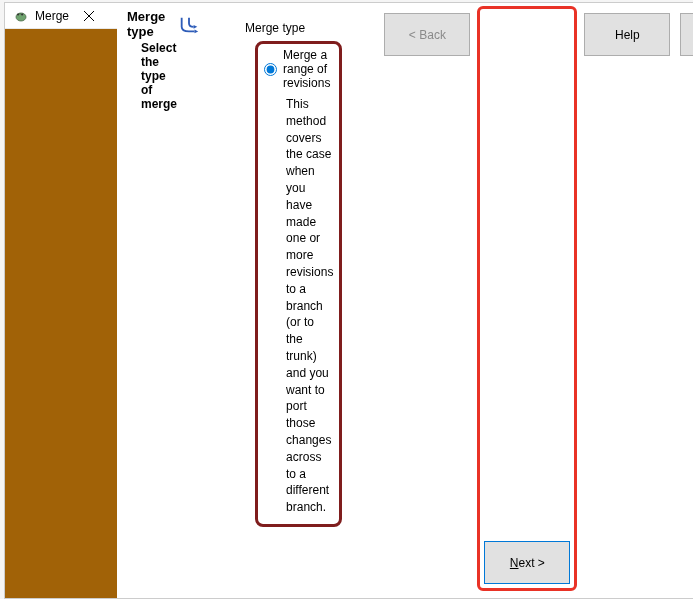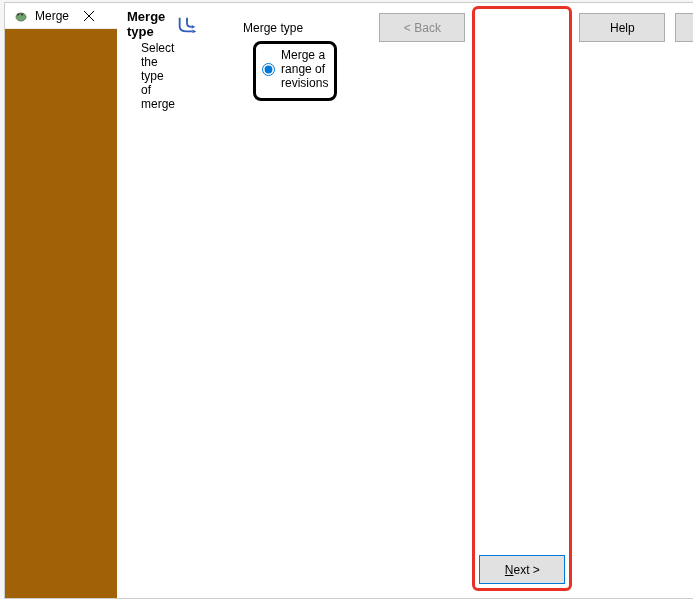--- a/index.html
+++ b/index.html
@@ -41,37 +41,37 @@
       cursor: default;
     }
     .header-section {
       background: #ffffff;
       padding: 6px 10px 8px 10px;
       display: flex;
       align-items: flex-start;
     }
     .header-text { flex: 1; }
     .header-title { font-weight: bold; font-size: 13px; color: #000; }
-    .header-sub { font-size: 12px; color: #000; padding-left: 14px; margin-top: 2px; }
+    .header-sub { font-size: 12px; color: #000; padding-left: 14px; margin-top: 2px; font-weight: bold; }
     .header-icon {
       width: 24px; height: 24px;
       margin-right: 6px; margin-top: 4px;
       display: flex; align-items: center; justify-content: center;
     }
     .content {
       flex: 1;
       padding: 18px 28px 10px 28px;
       background: #ffffff;
       position: relative;
     }
     .group-label { font-size: 12px; color: #000; margin-bottom: 10px; }
     .options { padding-left: 14px; }
     .option-block { margin-bottom: 86px; }
     .highlight-box {
-      border: 3px solid #000000;
+      border: 3px solid #7f1d1d;
       border-radius: 8px;
       padding: 4px 6px 8px 6px;
       margin-top: -4px; margin-left: -4px; margin-right: -4px;
     }
     .radio-row { display: flex; align-items: center; gap: 6px; }
     .radio-row label { font-size: 12px; color: #000; cursor: default; }
     input[type="radio"] {
       width: 13px; height: 13px;
       accent-color: #0078d7;
     }
@@ -84,21 +84,21 @@
     }
     .button-bar {
       padding: 10px 18px 14px 18px;
       display: flex;
       justify-content: flex-end;
       gap: 10px;
       background: #ffffff;
     }
     .btn {
       min-width: 86px;
-      height: 29px;
+      height: 43px;
       background: #e1e1e1;
       border: 1px solid #adadad;
       font-size: 12px;
       font-family: inherit;
       color: #000;
       cursor: default;
       padding: 0 10px;
     }
     .btn:disabled { color: #8a8a8a; }
     .btn.default {
@@ -155,20 +155,21 @@
   <div class="content">
     <div class="group-label">Merge type</div>
 
     <div class="options">
       <div class="option-block">
         <div class="highlight-box">
           <div class="radio-row">
             <input type="radio" name="mergetype" checked="" id="r1" style="">
             <label for="r1">Merge a range of revisions</label>
           </div>
+          <div class="option-desc">This method covers the case when you have made one or more revisions to a branch (or to the trunk) and you want to port those changes across to a different branch.</div>
         </div>
       </div>
 
       <div class="option-block">
       </div>
     </div>
   </div>
 
   <div class="button-bar">
     <button class="btn" disabled="">&lt; Back</button>

